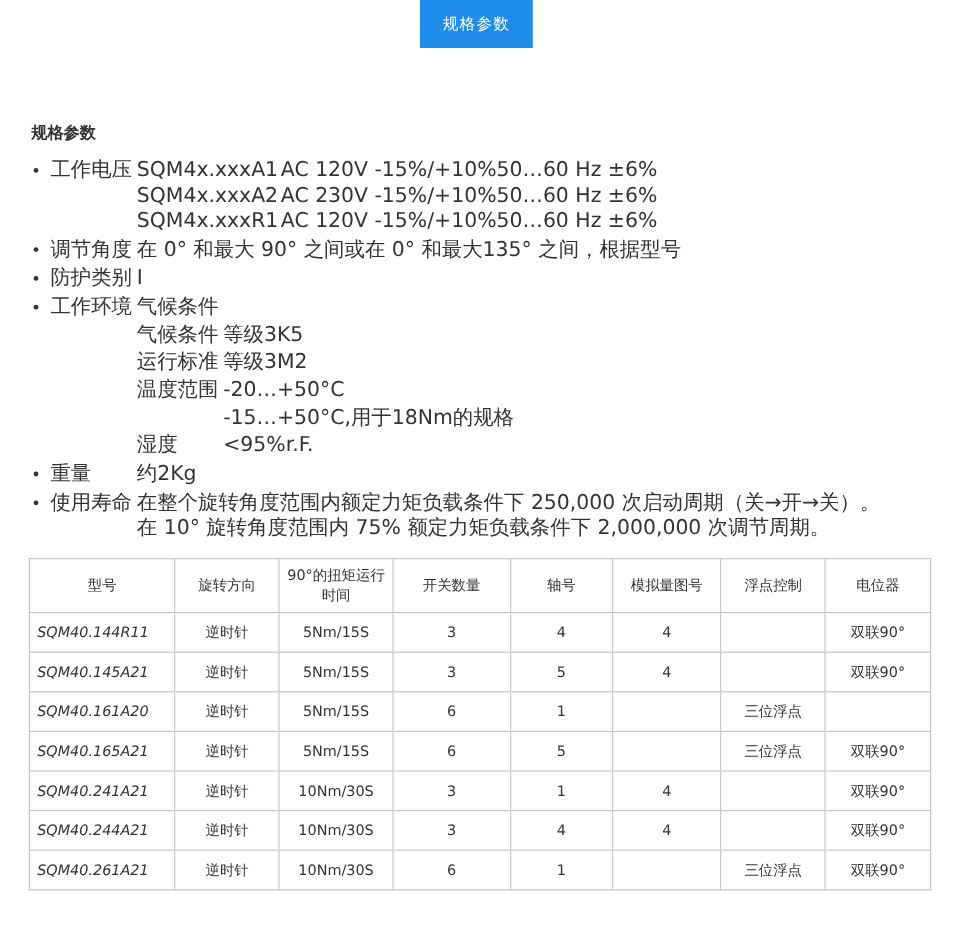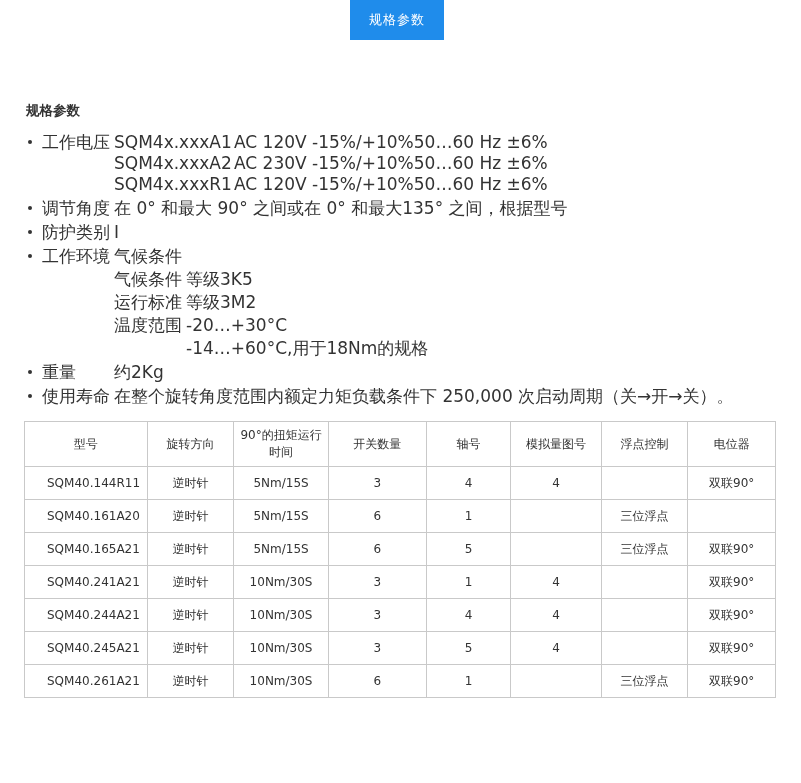--- a/index.html
+++ b/index.html
@@ -123,21 +123,22 @@
   }
   table.spec-table th {
     font-weight: normal;
     height: 28px;
   }
   table.spec-table td {
     height: 22px;
   }
   table.spec-table td.model {
     text-align: left;
-    padding-left: 22px;
+    padding-left: 6px;
+    font-style: italic;
   }
   .col-model { width: 118px; }
   .col-dir { width: 88px; }
   .col-time { width: 92px; }
   .col-sw { width: 100px; }
   .col-shaft { width: 86px; }
   .col-analog { width: 92px; }
   .col-float { width: 88px; }
   .col-pot { width: 88px; }
 </style>
@@ -205,41 +206,46 @@
         <div class="row sub-indent">
           <div class="sublbl">气候条件</div>
           <div class="val">等级3K5</div>
         </div>
         <div class="row sub-indent">
           <div class="sublbl">运行标准</div>
           <div class="val">等级3M2</div>
         </div>
         <div class="row sub-indent">
           <div class="sublbl">温度范围</div>
-          <div class="val">-20…+30°C</div>
+          <div class="val">-20…+50°C</div>
         </div>
         <div class="row sub-indent">
           <div class="sublbl"></div>
-          <div class="val">-14…+60°C,用于18Nm的规格</div>
+          <div class="val">-15…+50°C,用于18Nm的规格</div>
+        </div>
+        <div class="row sub-indent">
+          <div class="sublbl">湿度</div>
+          <div class="val">&lt;95%r.F.</div>
         </div>
       </div>
     </li>
 
     <li>
       <div class="row">
         <div class="lbl">重量</div>
         <div class="val">约2Kg</div>
       </div>
     </li>
 
     <li>
       <div class="row">
         <div class="lbl">使用寿命</div>
         <div class="val">
           <div>在整个旋转角度范围内额定力矩负载条件下 250,000 次启动周期（关→开→关）。</div>
+          <div class="life-line2">在 10° 旋转角度范围内 75% 额定力矩负载条件下 2,000,000 次调节周期。</div>
         </div>
       </div>
     </li>
 
   </ul>
 
   <table class="spec-table">
     <thead>
       <tr>
         <th class="col-model">型号</th>
@@ -257,20 +263,30 @@
         <td class="model">SQM40.144R11</td>
         <td>逆时针</td>
         <td>5Nm/15S</td>
         <td>3</td>
         <td>4</td>
         <td>4</td>
         <td></td>
         <td>双联90°</td>
       </tr>
       <tr>
+        <td class="model">SQM40.145A21</td>
+        <td>逆时针</td>
+        <td>5Nm/15S</td>
+        <td>3</td>
+        <td>5</td>
+        <td>4</td>
+        <td></td>
+        <td>双联90°</td>
+      </tr>
+      <tr>
         <td class="model">SQM40.161A20</td>
         <td>逆时针</td>
         <td>5Nm/15S</td>
         <td>6</td>
         <td>1</td>
         <td></td>
         <td>三位浮点</td>
         <td></td>
       </tr>
       <tr>
@@ -297,30 +313,20 @@
         <td class="model">SQM40.244A21</td>
         <td>逆时针</td>
         <td>10Nm/30S</td>
         <td>3</td>
         <td>4</td>
         <td>4</td>
         <td></td>
         <td>双联90°</td>
       </tr>
       <tr>
-        <td class="model">SQM40.245A21</td>
-        <td>逆时针</td>
-        <td>10Nm/30S</td>
-        <td>3</td>
-        <td>5</td>
-        <td>4</td>
-        <td></td>
-        <td>双联90°</td>
-      </tr>
-      <tr>
         <td class="model">SQM40.261A21</td>
         <td>逆时针</td>
         <td>10Nm/30S</td>
         <td>6</td>
         <td>1</td>
         <td></td>
         <td>三位浮点</td>
         <td>双联90°</td>
       </tr>
 

